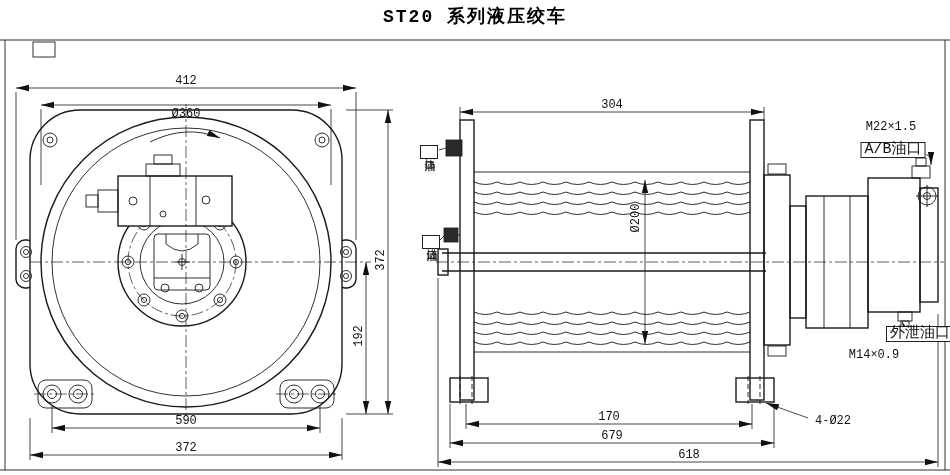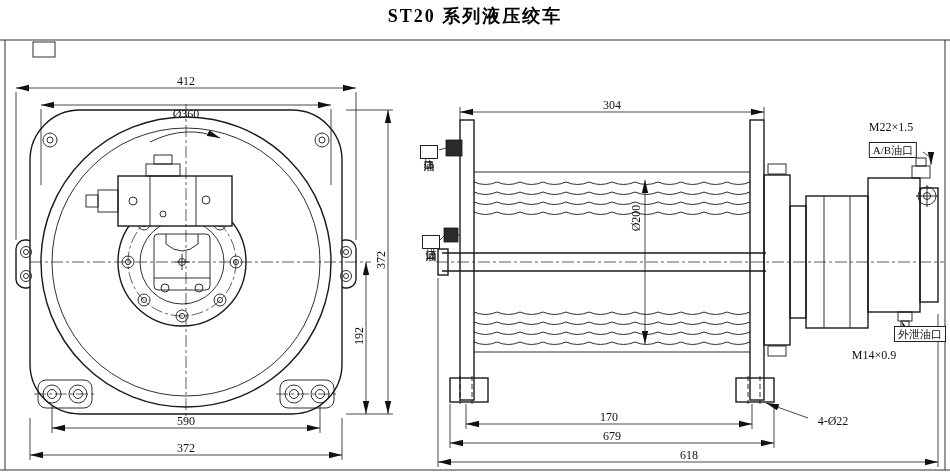--- a/index.html
+++ b/index.html
@@ -1,31 +1,31 @@
 <!DOCTYPE html>
 <html><head>
 <meta charset="utf-8">
 <style>
   html,body{margin:0;padding:0;background:#fff;}
   .stage{position:relative;width:950px;height:475px;background:#fff;overflow:hidden;
-         font-family:Liberation Serif, serif;}
+         font-family:Liberation Mono, monospace;}
   svg{position:absolute;left:0;top:0;}
   
   .o{fill:none;stroke:#1a1a1a;stroke-width:1.4;}
   .t{fill:none;stroke:#1a1a1a;stroke-width:0.9;}
   .d{fill:none;stroke:#1a1a1a;stroke-width:0.8;}
   .cl{fill:none;stroke:#1a1a1a;stroke-width:0.7;stroke-dasharray:12 3 3 3;}
   .dash{stroke-dasharray:5 3;}
   .fillk{fill:#2a2a2a;stroke:#1a1a1a;stroke-width:0.8;}
   .wh{fill:#fff;stroke:#1a1a1a;stroke-width:1.4;}
   
   .lbl{position:absolute;font-size:12px;color:#111;white-space:nowrap;
        transform:translate(-50%,-50%);line-height:14px;}
   .rot{transform:translate(-50%,-50%) rotate(-90deg);}
-  .boxed{border:1px solid #222;padding:0 3px;background:#fff;font-size:11px;}
+  .boxed{border:1px solid #222;padding:0 3px;background:#fff;font-size:15px;}
   .vtext{writing-mode:vertical-rl;text-orientation:upright;font-size:11px;
          padding:3px 1px;letter-spacing:2px;}
   .title{position:absolute;top:4px;left:0;width:100%;text-align:center;
          font-size:18px;font-weight:bold;letter-spacing:2px;color:#000;}
 </style>
 </head>
 <body>
 
 <div class="stage">
 

